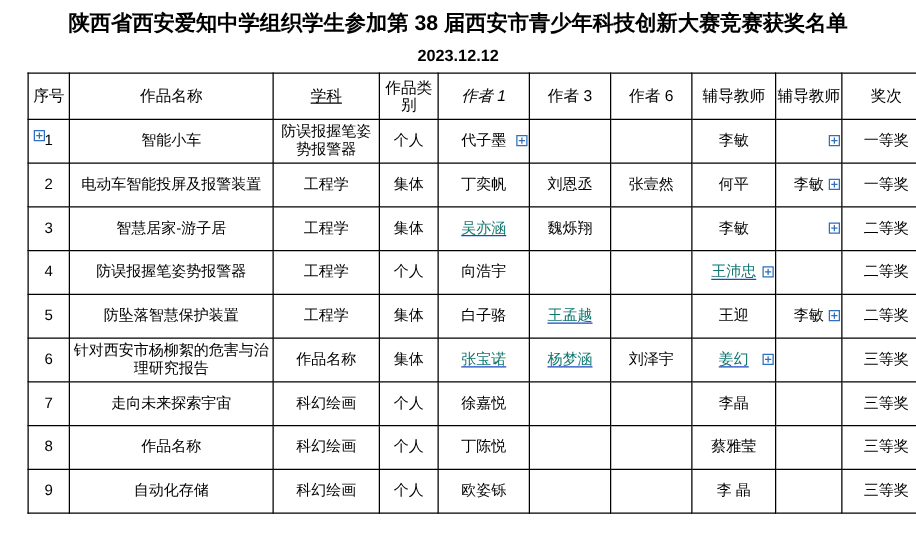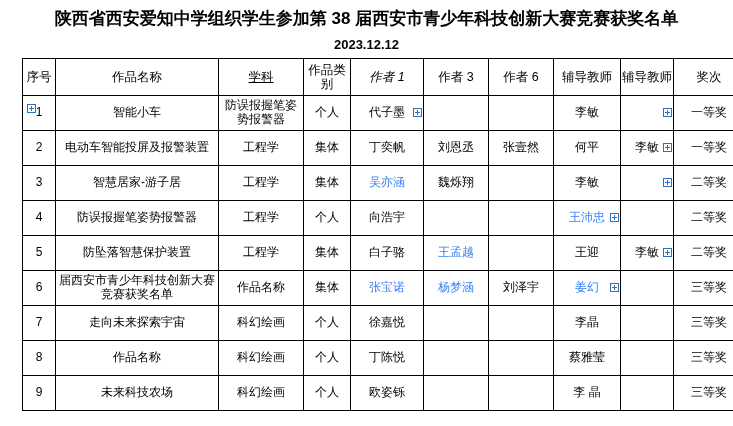--- a/index.html
+++ b/index.html
@@ -65,23 +65,24 @@
   .c-sub   { width: 82px; text-decoration: underline; }
   .c-type  { width: 44px; }
   .c-a1    { width: 70px; font-style: italic; }
   .c-a2    { width: 62px; }
   .c-a3    { width: 62px; }
   .c-t1    { width: 64px; }
   .c-t2    { width: 50px; }
   .c-prize { width: 68px; }
 
   .underline-blue {
+    text-decoration: underline;
     text-decoration-color: #1d46c4;
     text-underline-offset: 2px;
-    color: #3b82f6;
+    color: #0f766e;
   }
   .marker {
     position: absolute;
     width: 9px;
     height: 9px;
     border: 1px solid #2f6fbf;
     background: #ffffff;
     box-sizing: border-box;
   }
   .marker::before, .marker::after {
@@ -194,21 +195,21 @@
           <td>白子骆</td>
           <td class="underline-blue">王孟越</td>
           <td></td>
           <td>王迎</td>
           <td class="cell-mark"><span>李敏</span><span class="marker inline"></span></td>
           <td>二等奖</td>
         </tr>
 
         <tr>
           <td>6</td>
-          <td>届西安市青少年科技创新大赛竞赛获奖名单</td>
+          <td>针对西安市杨柳絮的危害与治理研究报告</td>
           <td>作品名称</td>
           <td>集体</td>
           <td class="underline-blue">张宝诺</td>
           <td class="underline-blue">杨梦涵</td>
           <td>刘泽宇</td>
           <td class="underline-blue cell-mark"><span>姜幻</span><span class="marker inline"></span></td>
           <td></td>
           <td>三等奖</td>
         </tr>
 
@@ -233,21 +234,21 @@
           <td>丁陈悦</td>
           <td></td>
           <td></td>
           <td>蔡雅莹</td>
           <td></td>
           <td>三等奖</td>
         </tr>
 
         <tr>
           <td>9</td>
-          <td>未来科技农场</td>
+          <td>自动化存储</td>
           <td>科幻绘画</td>
           <td>个人</td>
           <td>欧姿铄</td>
           <td></td>
           <td></td>
           <td>李 晶</td>
           <td></td>
           <td>三等奖</td>
         </tr>
 

